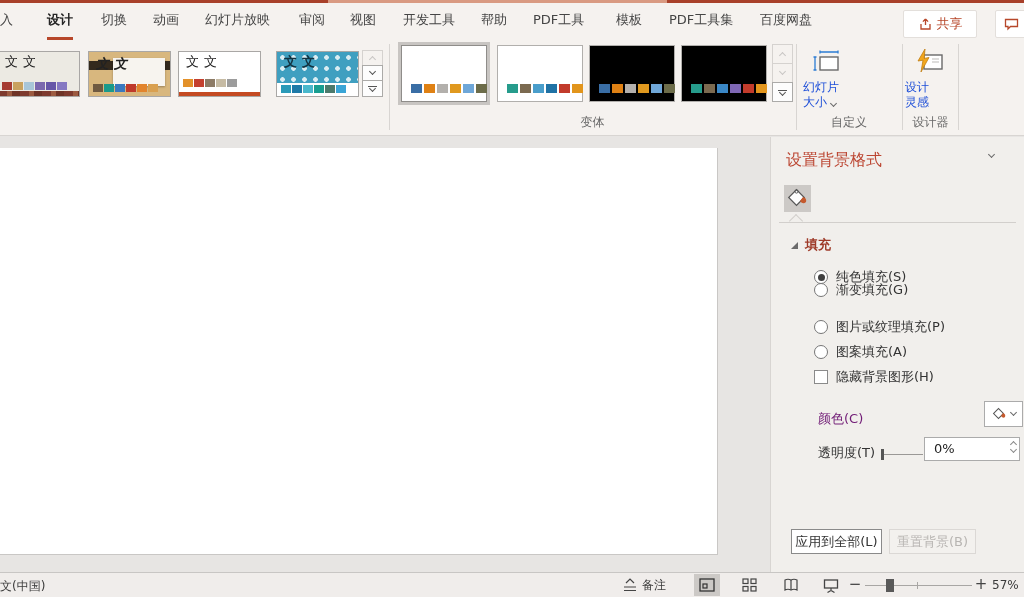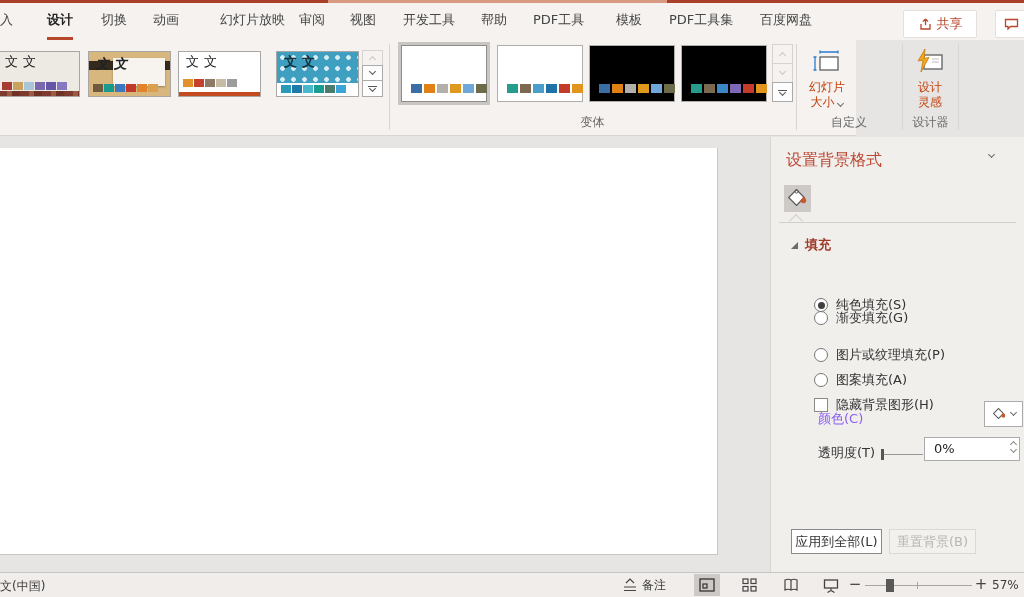--- a/index.html
+++ b/index.html
@@ -17,21 +17,21 @@
   .tab { position:absolute; top:0; height:37px; line-height:34px; font-size:13px; color:#454545; cursor:default; }
   .tab.selected { font-weight:bold; color:#262626; border-bottom:3px solid #b7472a; }
   #share-btn { position:absolute; top:7px; left:903px; width:74px; height:28px; background:#fff;
     border:1px solid #e3dfdb; border-radius:2px; display:flex; align-items:center; justify-content:center; gap:5px;
     color:#b7472a; font-size:13px; }
   #comment-btn { position:absolute; top:7px; left:995px; width:60px; height:28px; background:#fff;
     border:1px solid #e3dfdb; border-radius:2px; display:flex; align-items:center; gap:5px; padding-left:8px;
     color:#b7472a; font-size:13px; }
 
   
-  #ribbon { position:absolute; top:40px; left:0; width:856px; height:96px; background:#f5f2ef; border-bottom:1px solid #d8d5d2; }
+  #ribbon { position:absolute; top:40px; left:0; width:1024px; height:96px; background:#f5f2ef; border-bottom:1px solid #d8d5d2; }
   .vsep { position:absolute; top:4px; height:86px; width:1px; background:#d8d5d2; }
   .sec-label { position:absolute; bottom:4px; font-size:12px; color:#696969; text-align:center; }
 
   .theme { position:absolute; top:11px; width:83px; height:46px; border:1px solid #a9a7a5; background:#fff; overflow:hidden; }
   .theme .tx { position:absolute; top:1px; left:7px; font-size:13px; letter-spacing:5px; color:#222; }
   .theme .sw-row { position:absolute; left:4px; display:flex; gap:1px; }
   .sw { width:10px; height:8px; display:inline-block; }
   #theme-1 .sw-row { bottom:6px; }
   #theme-1::after { content:""; position:absolute; bottom:0; left:0; right:0; height:5px;
      background:repeating-linear-gradient(90deg,#7e3a2e 0 9px,#9c5a40 9px 14px,#6e3326 14px 22px); }
@@ -57,21 +57,21 @@
   .gal-btn { width:21px; background:#fdfdfd; border:1px solid #abaaa8; margin-top:-1px;
     display:flex; align-items:center; justify-content:center; flex-direction:column; }
   .gal-btn.disabled { background:#f5f2ef; border-color:#d5d2cf; }
 
   .chev { display:inline-block; width:5px; height:5px; border-right:1.6px solid #555; border-bottom:1.6px solid #555; }
   .chev.down { transform:rotate(45deg); margin-top:-3px; }
   .chev.up { transform:rotate(-135deg); margin-top:3px; }
   .chev.dis { border-color:#c8c6c4; }
   .morebar { display:block; width:9px; height:0; border-top:1.6px solid #555; margin-bottom:2px; }
 
-  .big-btn { position:absolute; top:6px; width:48px; height:84px; text-align:center; font-size:12px; line-height:15px; color:#c2410c; }
+  .big-btn { position:absolute; top:6px; width:48px; height:84px; text-align:left; font-size:12px; line-height:15px; color:#1d4ed8; }
   .big-btn .ic { height:34px; display:flex; align-items:flex-start; justify-content:center; padding-top:2px; }
 
   
   #canvas { position:absolute; top:137px; left:0; width:770px; height:435px; background:#e7e5e3; overflow:hidden; }
   #slide { position:absolute; top:11px; left:0; width:718px; height:407px; background:#fff; border-right:1px solid #c9c7c5; border-bottom:1px solid #c9c7c5; }
   .ph { position:absolute; left:88px; width:540px; border:1px dashed #828282; }
   #title-ph { top:78px; height:141px; display:flex; align-items:flex-end; justify-content:center; }
   #title-ph .t { font-size:36px; font-weight:300; letter-spacing:2px; color:#1f1f1f; padding-bottom:10px; white-space:nowrap; }
   #subtitle-ph { top:224px; height:101px; display:flex; align-items:flex-start; justify-content:center; }
   #subtitle-ph .t { font-size:15px; letter-spacing:1px; color:#1f1f1f; padding-top:3px; }
@@ -80,27 +80,27 @@
   #pane { position:absolute; top:137px; left:770px; width:254px; height:435px; background:#f1efec; border-left:1px solid #d8d5d2;text-decoration:underline; }
   #pane-title { position:absolute; top:13px; left:15px; font-size:16px; color:#bc4632; }
   #pane-close { position:absolute; top:18px; left:218px; }
   #pane-tab { position:absolute; top:48px; left:13px; width:27px; height:27px; background:#ccc9c6; display:flex; align-items:center; justify-content:center; }
   #pane-divider { position:absolute; top:85px; left:8px; right:8px; border-top:1px solid #d2cfcc; }
   #pane-notch { position:absolute; top:79px; left:20px; width:10px; height:10px; background:#f1efec;
      border-left:1px solid #d2cfcc; border-top:1px solid #d2cfcc; transform:rotate(45deg); }
   #fill-hd { position:absolute; top:99px; left:20px; font-size:13px; font-weight:bold; color:#9e3a28; display:flex; align-items:center; gap:7px; }
   .tri-exp { width:0; height:0; border-left:7px solid transparent; border-bottom:7px solid #6b6b6b; }
 
-  .opt-row { position:absolute; left:43px; display:flex; align-items:center; gap:8px; font-size:13px; color:#333;margin-top:28px; }
+  .opt-row { position:absolute; left:43px; display:flex; align-items:center; gap:8px; font-size:13px; color:#333; }
   .radio { width:14px; height:14px; border:1px solid #767676; border-radius:50%; background:#fff; flex:0 0 auto; }
   .radio.checked { display:flex; align-items:center; justify-content:center; }
   .radio.checked::after { content:""; width:7px; height:7px; border-radius:50%; background:#3f3f3f; }
   .checkbox { width:14px; height:14px; border:1px solid #8a8a8a; background:#fff; flex:0 0 auto; }
 
-  #color-row-label { position:absolute; top:273px; left:47px; font-size:13px; color:#8b5cf6;text-align:center; }
+  #color-row-label { position:absolute; top:273px; left:47px; font-size:13px; color:#701a75;text-align:center; }
   #color-btn { position:absolute; top:264px; left:213px; width:39px; height:26px; background:#fff; border:1px solid #ababab;
      display:flex; align-items:center; justify-content:center; gap:4px; }
   #transp-label { position:absolute; top:307px; left:47px; font-size:13px; color:#333; }
   #transp-slider { position:absolute; top:314px; left:110px; width:42px; }
   #transp-slider .track { position:absolute; top:3px; left:0; width:42px; border-top:1px solid #9a9896; }
   #transp-slider .handle { position:absolute; top:-2px; left:0; width:3px; height:11px; background:#555; }
   #transp-spin { position:absolute; top:300px; left:153px; width:96px; height:24px; background:#fff; border:1px solid #ababab;
      font-size:13px; color:#222; line-height:22px; padding-left:9px; }
   #transp-spin .arrows { position:absolute; right:3px; top:1px; display:flex; flex-direction:column; gap:3px; }
 
@@ -129,21 +129,21 @@
   <span class="seg1"></span>
   <span class="seg2"></span>
   <span class="seg3"></span>
 </div>
 
 <div id="tabbar">
   <span class="tab" style="left:-13px">插入</span>
   <span class="tab selected" style="left:47px">设计</span>
   <span class="tab" style="left:101px">切换</span>
   <span class="tab" style="left:153px">动画</span>
-  <span class="tab" style="left:220px">幻灯片放映</span>
+  <span class="tab" style="left:205px">幻灯片放映</span>
   <span class="tab" style="left:299px">审阅</span>
   <span class="tab" style="left:350px">视图</span>
   <span class="tab" style="left:403px">开发工具</span>
   <span class="tab" style="left:481px">帮助</span>
   <span class="tab" style="left:533px">PDF工具</span>
   <span class="tab" style="left:616px">模板</span>
   <span class="tab" style="left:669px">PDF工具集</span>
   <span class="tab" style="left:760px">百度网盘</span>
 
   <div id="share-btn">

